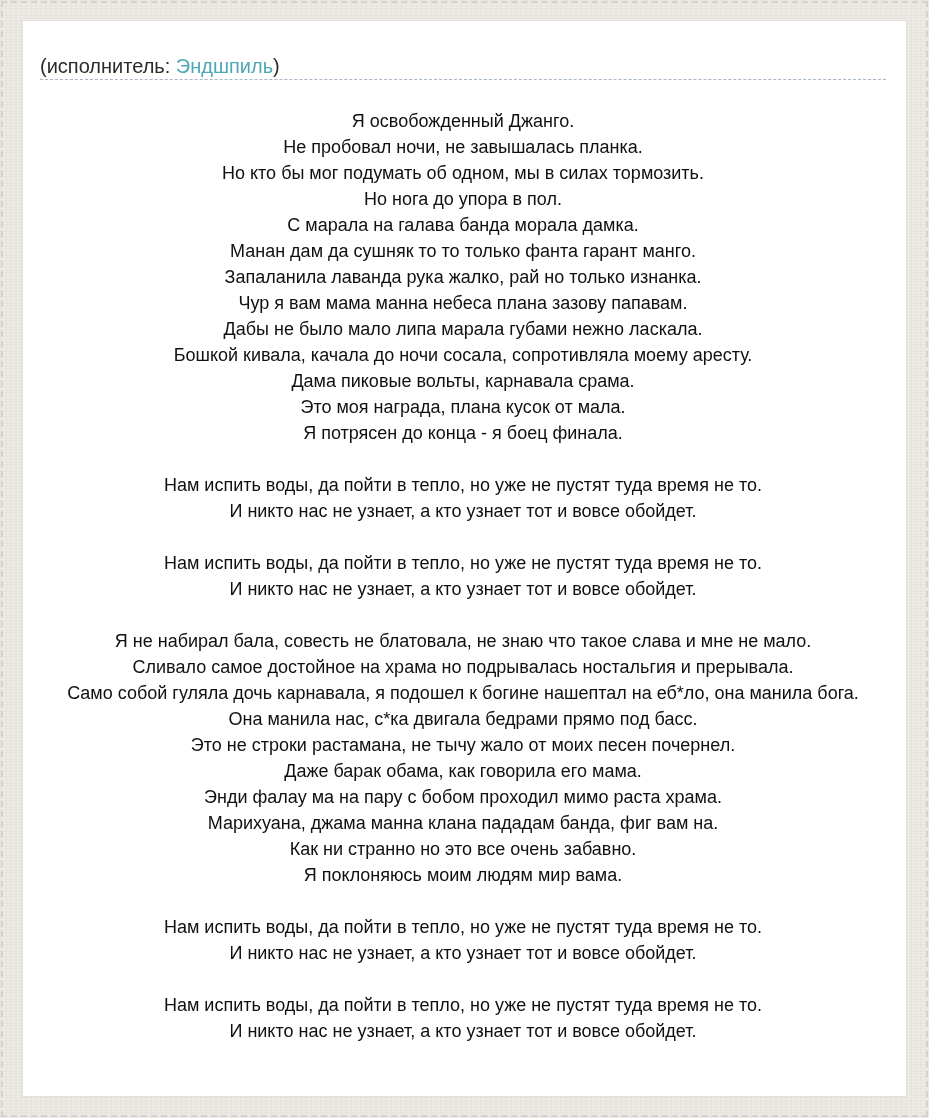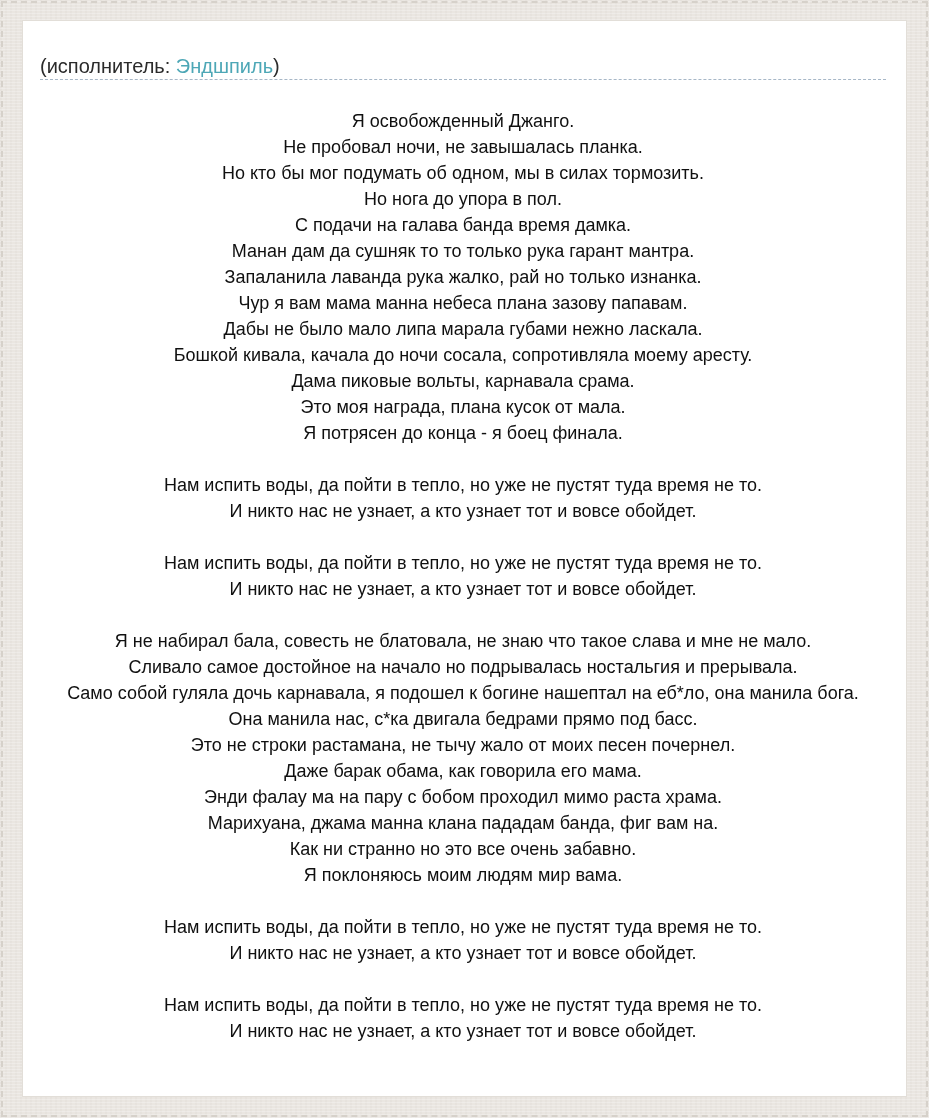--- a/index.html
+++ b/index.html
@@ -76,38 +76,38 @@
 <main class="card">
   <header class="header">
     <div class="artist-line"><span>(исполнитель: </span><a class="artist-link">Эндшпиль</a><span>)</span></div>
   </header>
 
   <div class="lyrics">
       <div class="lyric-line">Я освобожденный Джанго.</div>
       <div class="lyric-line">Не пробовал ночи, не завышалась планка.</div>
       <div class="lyric-line">Но кто бы мог подумать об одном, мы в силах тормозить.</div>
       <div class="lyric-line">Но нога до упора в пол.</div>
-      <div class="lyric-line">С подачи на галава банда время дамка.</div>
-      <div class="lyric-line">Манан дам да сушняк то то только рука гарант мантра.</div>
+      <div class="lyric-line">С марала на галава банда морала дамка.</div>
+      <div class="lyric-line">Манан дам да сушняк то то только фанта гарант манго.</div>
       <div class="lyric-line">Запаланила лаванда рука жалко, рай но только изнанка.</div>
       <div class="lyric-line">Чур я вам мама манна небеса плана зазову папавам.</div>
       <div class="lyric-line">Дабы не было мало липа марала губами нежно ласкала.</div>
       <div class="lyric-line">Бошкой кивала, качала до ночи сосала, сопротивляла моему аресту.</div>
       <div class="lyric-line">Дама пиковые вольты, карнавала срама.</div>
       <div class="lyric-line">Это моя награда, плана кусок от мала.</div>
       <div class="lyric-line">Я потрясен до конца - я боец финала.</div>
       <div class="lyric-line">&nbsp;</div>
       <div class="lyric-line">Нам испить воды, да пойти в тепло, но уже не пустят туда время не то.</div>
       <div class="lyric-line">И никто нас не узнает, а кто узнает тот и вовсе обойдет.</div>
       <div class="lyric-line">&nbsp;</div>
       <div class="lyric-line">Нам испить воды, да пойти в тепло, но уже не пустят туда время не то.</div>
       <div class="lyric-line">И никто нас не узнает, а кто узнает тот и вовсе обойдет.</div>
       <div class="lyric-line">&nbsp;</div>
       <div class="lyric-line">Я не набирал бала, совесть не блатовала, не знаю что такое слава и мне не мало.</div>
-      <div class="lyric-line">Сливало самое достойное на начало но подрывалась ностальгия и прерывала.</div>
+      <div class="lyric-line">Сливало самое достойное на храма но подрывалась ностальгия и прерывала.</div>
       <div class="lyric-line">Само собой гуляла дочь карнавала, я подошел к богине нашептал на еб*ло, она манила бога.</div>
       <div class="lyric-line">Она манила нас, с*ка двигала бедрами прямо под басс.</div>
       <div class="lyric-line">Это не строки растамана, не тычу жало от моих песен почернел.</div>
       <div class="lyric-line">Даже барак обама, как говорила его мама.</div>
       <div class="lyric-line">Энди фалау ма на пару с бобом проходил мимо раста храма.</div>
       <div class="lyric-line">Марихуана, джама манна клана пададам банда, фиг вам на.</div>
       <div class="lyric-line">Как ни странно но это все очень забавно.</div>
       <div class="lyric-line">Я поклоняюсь моим людям мир вама.</div>
       <div class="lyric-line">&nbsp;</div>
       <div class="lyric-line">Нам испить воды, да пойти в тепло, но уже не пустят туда время не то.</div>

